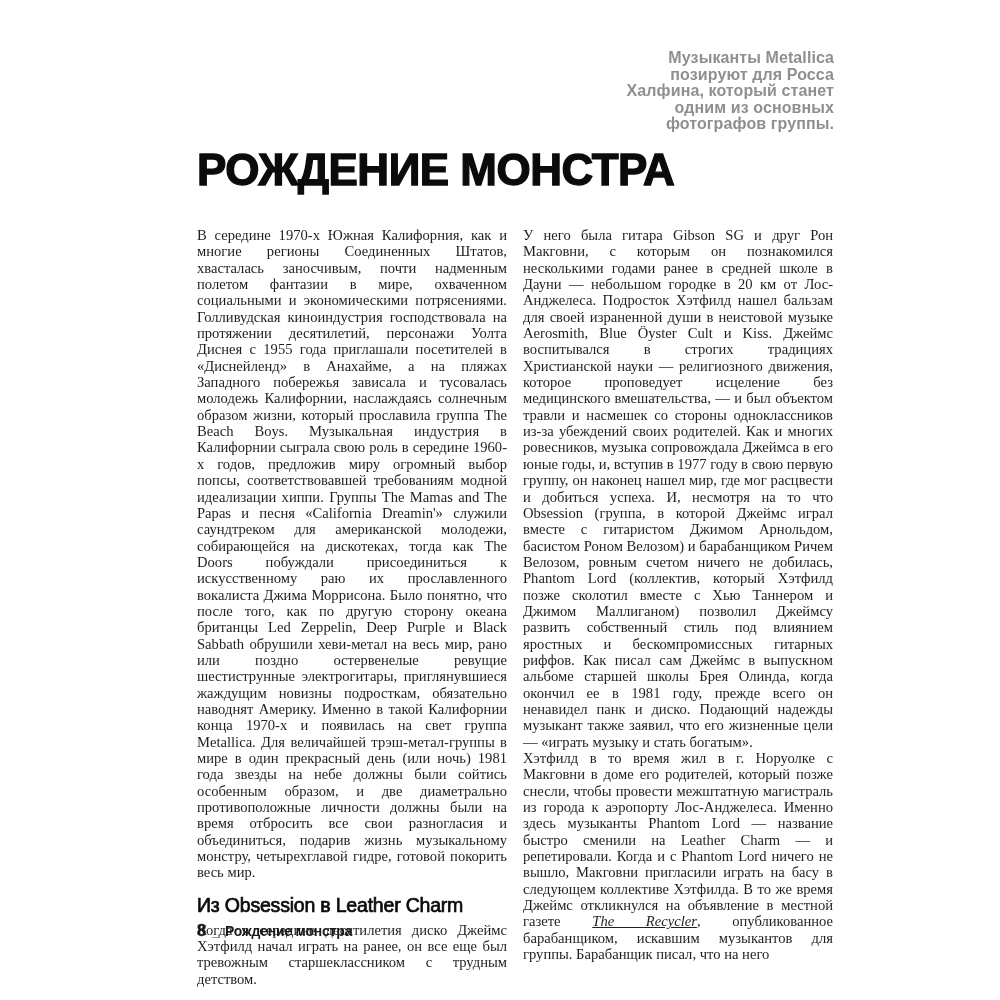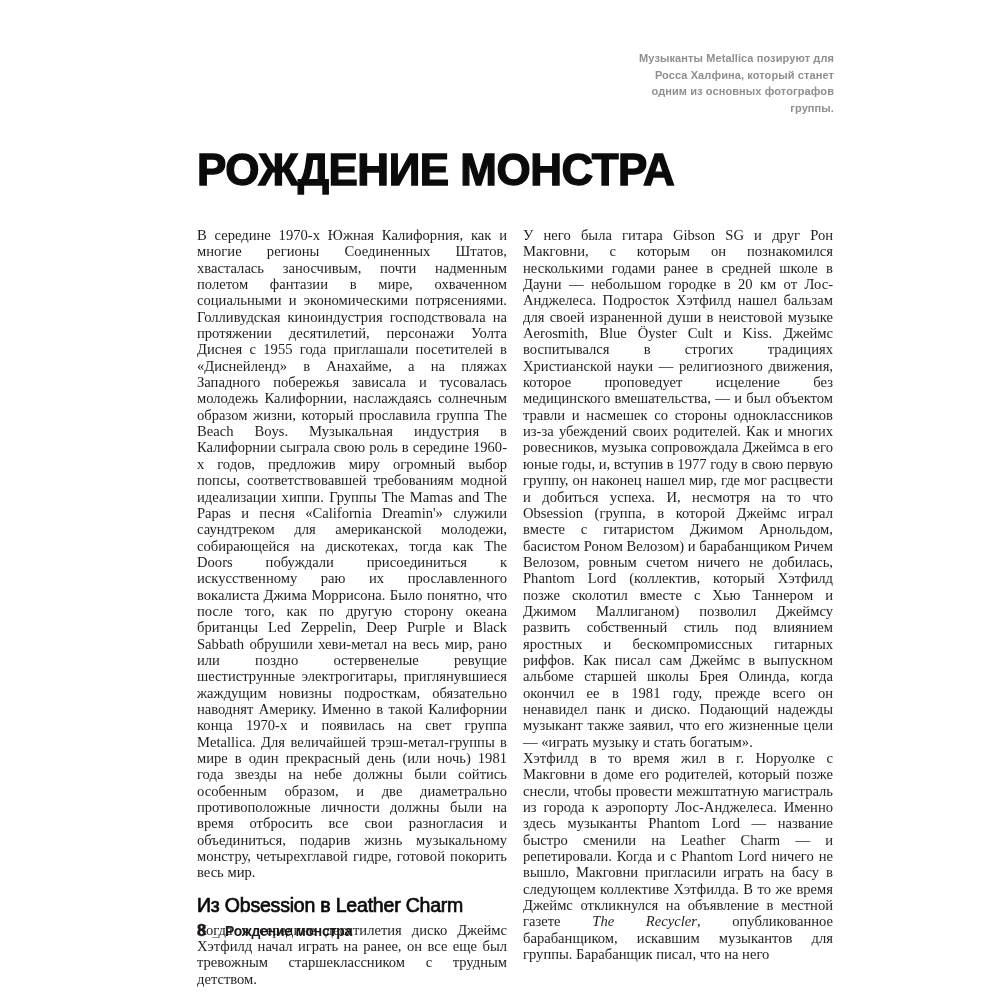--- a/index.html
+++ b/index.html
@@ -15,21 +15,21 @@
 
   
   .photo-caption {
     position: absolute;
     top: 50px;
     right: 166px;
     width: 210px;
     text-align: right;
     font-family: "Liberation Sans", sans-serif;
     font-weight: bold;
-    font-size: 11px;
+    font-size: 16px;
     line-height: 16.5px;
     letter-spacing: 0.1px;
     color: #8f8f8f;
   }
 
   
   .chapter-title {
     position: absolute;
     left: 197px;
     top: 146px;
@@ -55,21 +55,21 @@
   .col { width: 310px; }
   .col p {
     text-align: justify;
     font-family: "Liberation Serif", serif;
     font-size: 14.6px;
     line-height: 16.35px;
     color: #211e1d;
     hyphens: auto;
     -webkit-hyphens: auto;
   }
-  .col p em { font-style: italic; }
+  .col p em { font-style: italic; text-decoration: underline; }
 
   .subheading {
     margin: 13px 0 6px 0;
     font-family: "Liberation Sans", sans-serif;
     font-weight: 400;
     font-size: 19.5px;
     line-height: 22px;
     letter-spacing: -0.2px;
     color: #0b0b0b;
     -webkit-text-stroke: 0.7px #0b0b0b;

